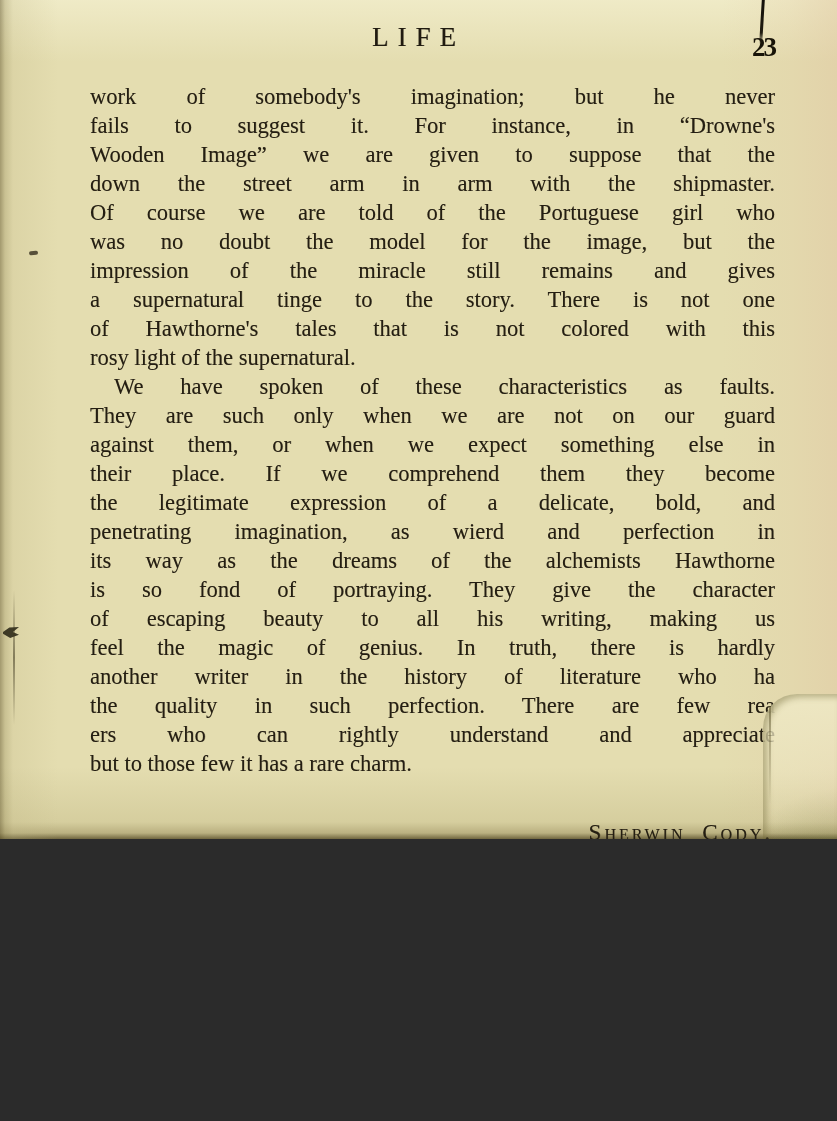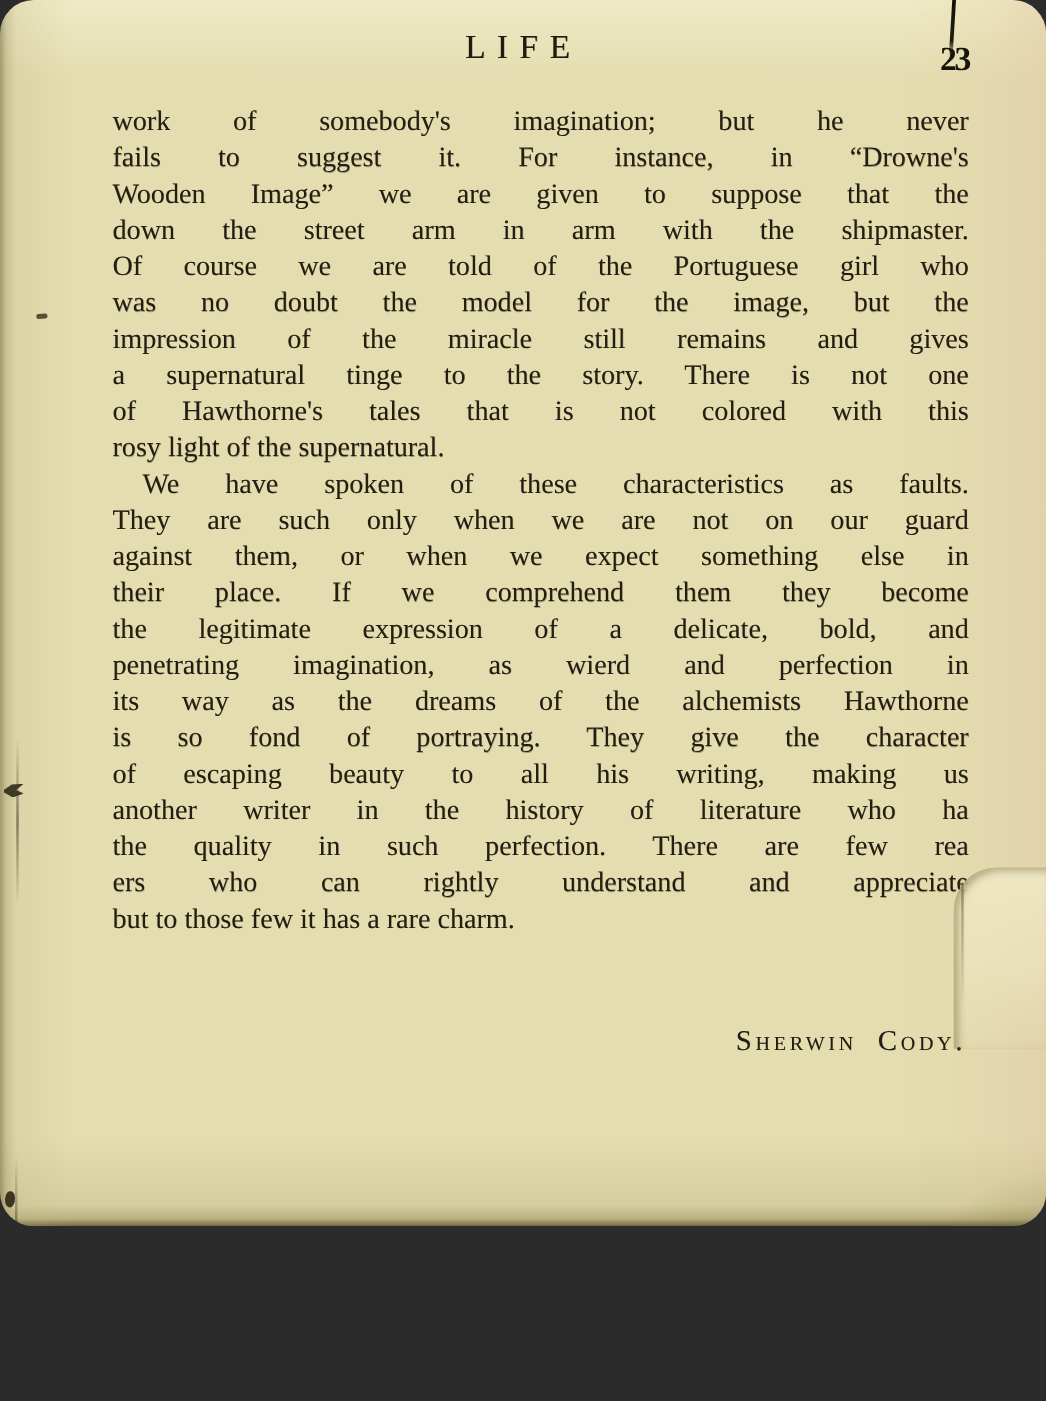--- a/index.html
+++ b/index.html
@@ -1,31 +1,30 @@
 <!DOCTYPE html>
 <html><head>
 <meta charset="utf-8">
 <style>
   html, body { margin: 0; padding: 0; background: #2b2b2b; }
   * { box-sizing: border-box; }
 
   .page {
     position: relative;
     width: 837px;
-    height: 981px;
+    height: 839px;
     overflow: hidden;
     font-family: "Liberation Serif", "DejaVu Serif", serif;
     background:
       radial-gradient(150px 130px at 101% 105%, rgba(115,126,66,.48), rgba(115,126,66,0) 72%),
       linear-gradient(90deg, rgba(97,86,45,.50) 0px, rgba(148,138,88,.34) 5px, rgba(190,180,130,.22) 13px, rgba(190,180,130,0) 58px),
       linear-gradient(0deg, rgba(80,70,32,.78) 0px, rgba(128,116,64,.42) 6px, rgba(168,158,102,.24) 17px, rgba(168,158,102,0) 72px),
       linear-gradient(270deg, rgba(224,198,162,.48) 0px, rgba(224,198,162,.20) 48px, rgba(224,198,162,0) 115px),
       linear-gradient(180deg, rgba(243,239,206,.75) 0px, rgba(243,239,206,0) 62px),
       #e4ddb0;
-    border-radius: 27px;
   }
 
   .running-title {
     position: absolute;
     top: 22px; left: 0;
     width: 100%;
     text-align: center;
     font-size: 27px;
     letter-spacing: 9px;
     color: #201b10;
@@ -150,20 +149,21 @@
       <div class="para">
         <div class="line indent">We have spoken of these characteristics as faults.</div>
         <div class="line">They are such only when we are not on our guard</div>
         <div class="line">against them, or when we expect something else in</div>
         <div class="line">their place. If we comprehend them they become</div>
         <div class="line">the legitimate expression of a delicate, bold, and</div>
         <div class="line">penetrating imagination, as wierd and perfection in</div>
         <div class="line">its way as the dreams of the alchemists Hawthorne</div>
         <div class="line">is so fond of portraying. They give the character</div>
         <div class="line">of escaping beauty to all his writing, making us</div>
+        <div class="line">feel the magic of genius. In truth, there is hardly</div>
         <div class="line">another writer in the history of literature who ha</div>
         <div class="line">the quality in such perfection. There are few rea</div>
         <div class="line">ers who can rightly understand and appreciate</div>
         <div class="line last">but to those few it has a rare charm.</div>
       </div>
     </main>
 
   <div class="signature">Sherwin Cody.</div>
 
   <div class="page-fold">

